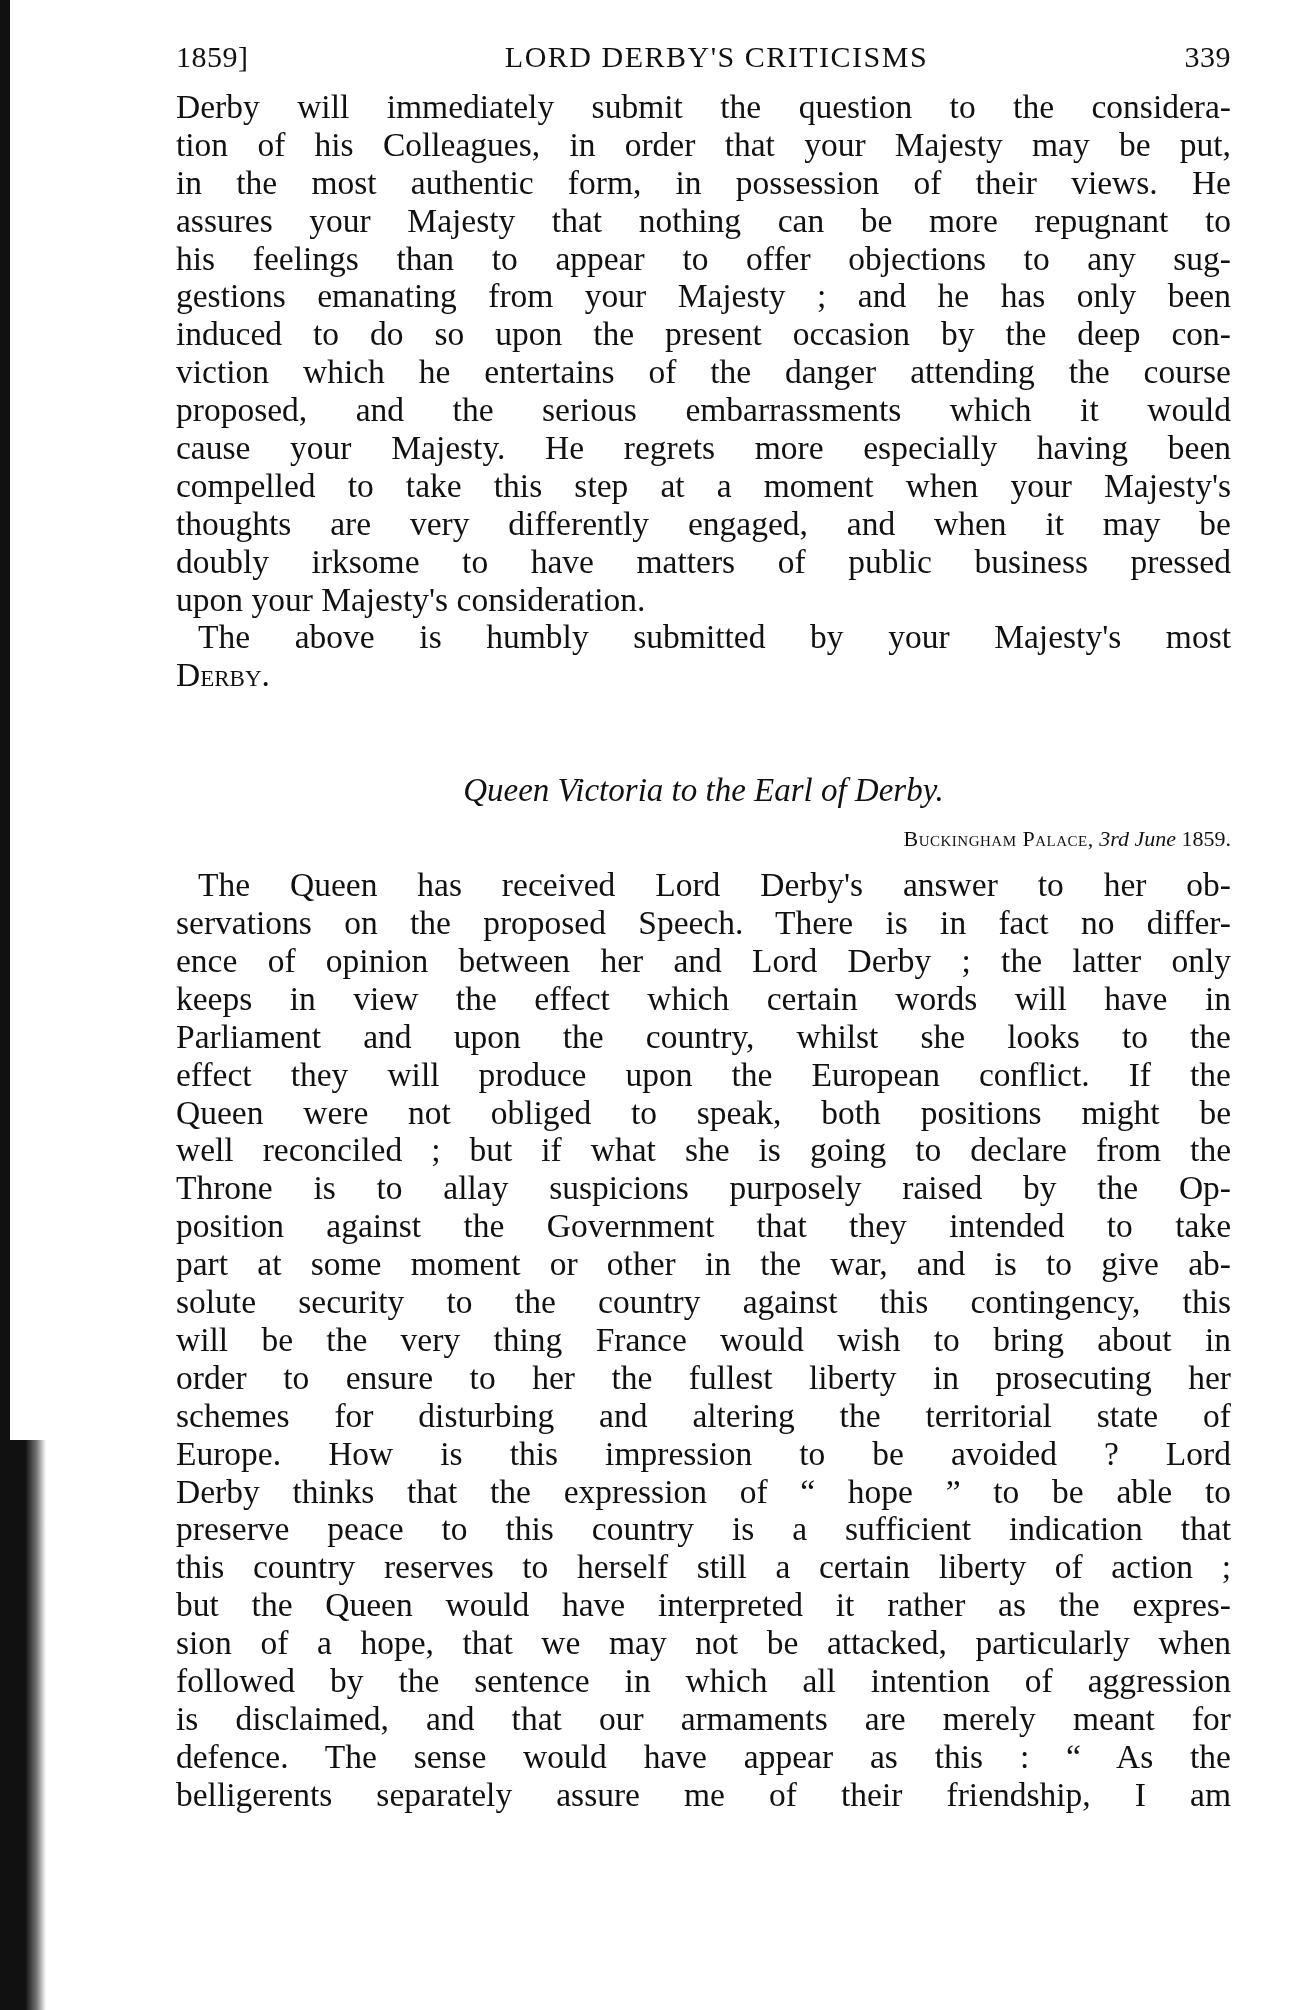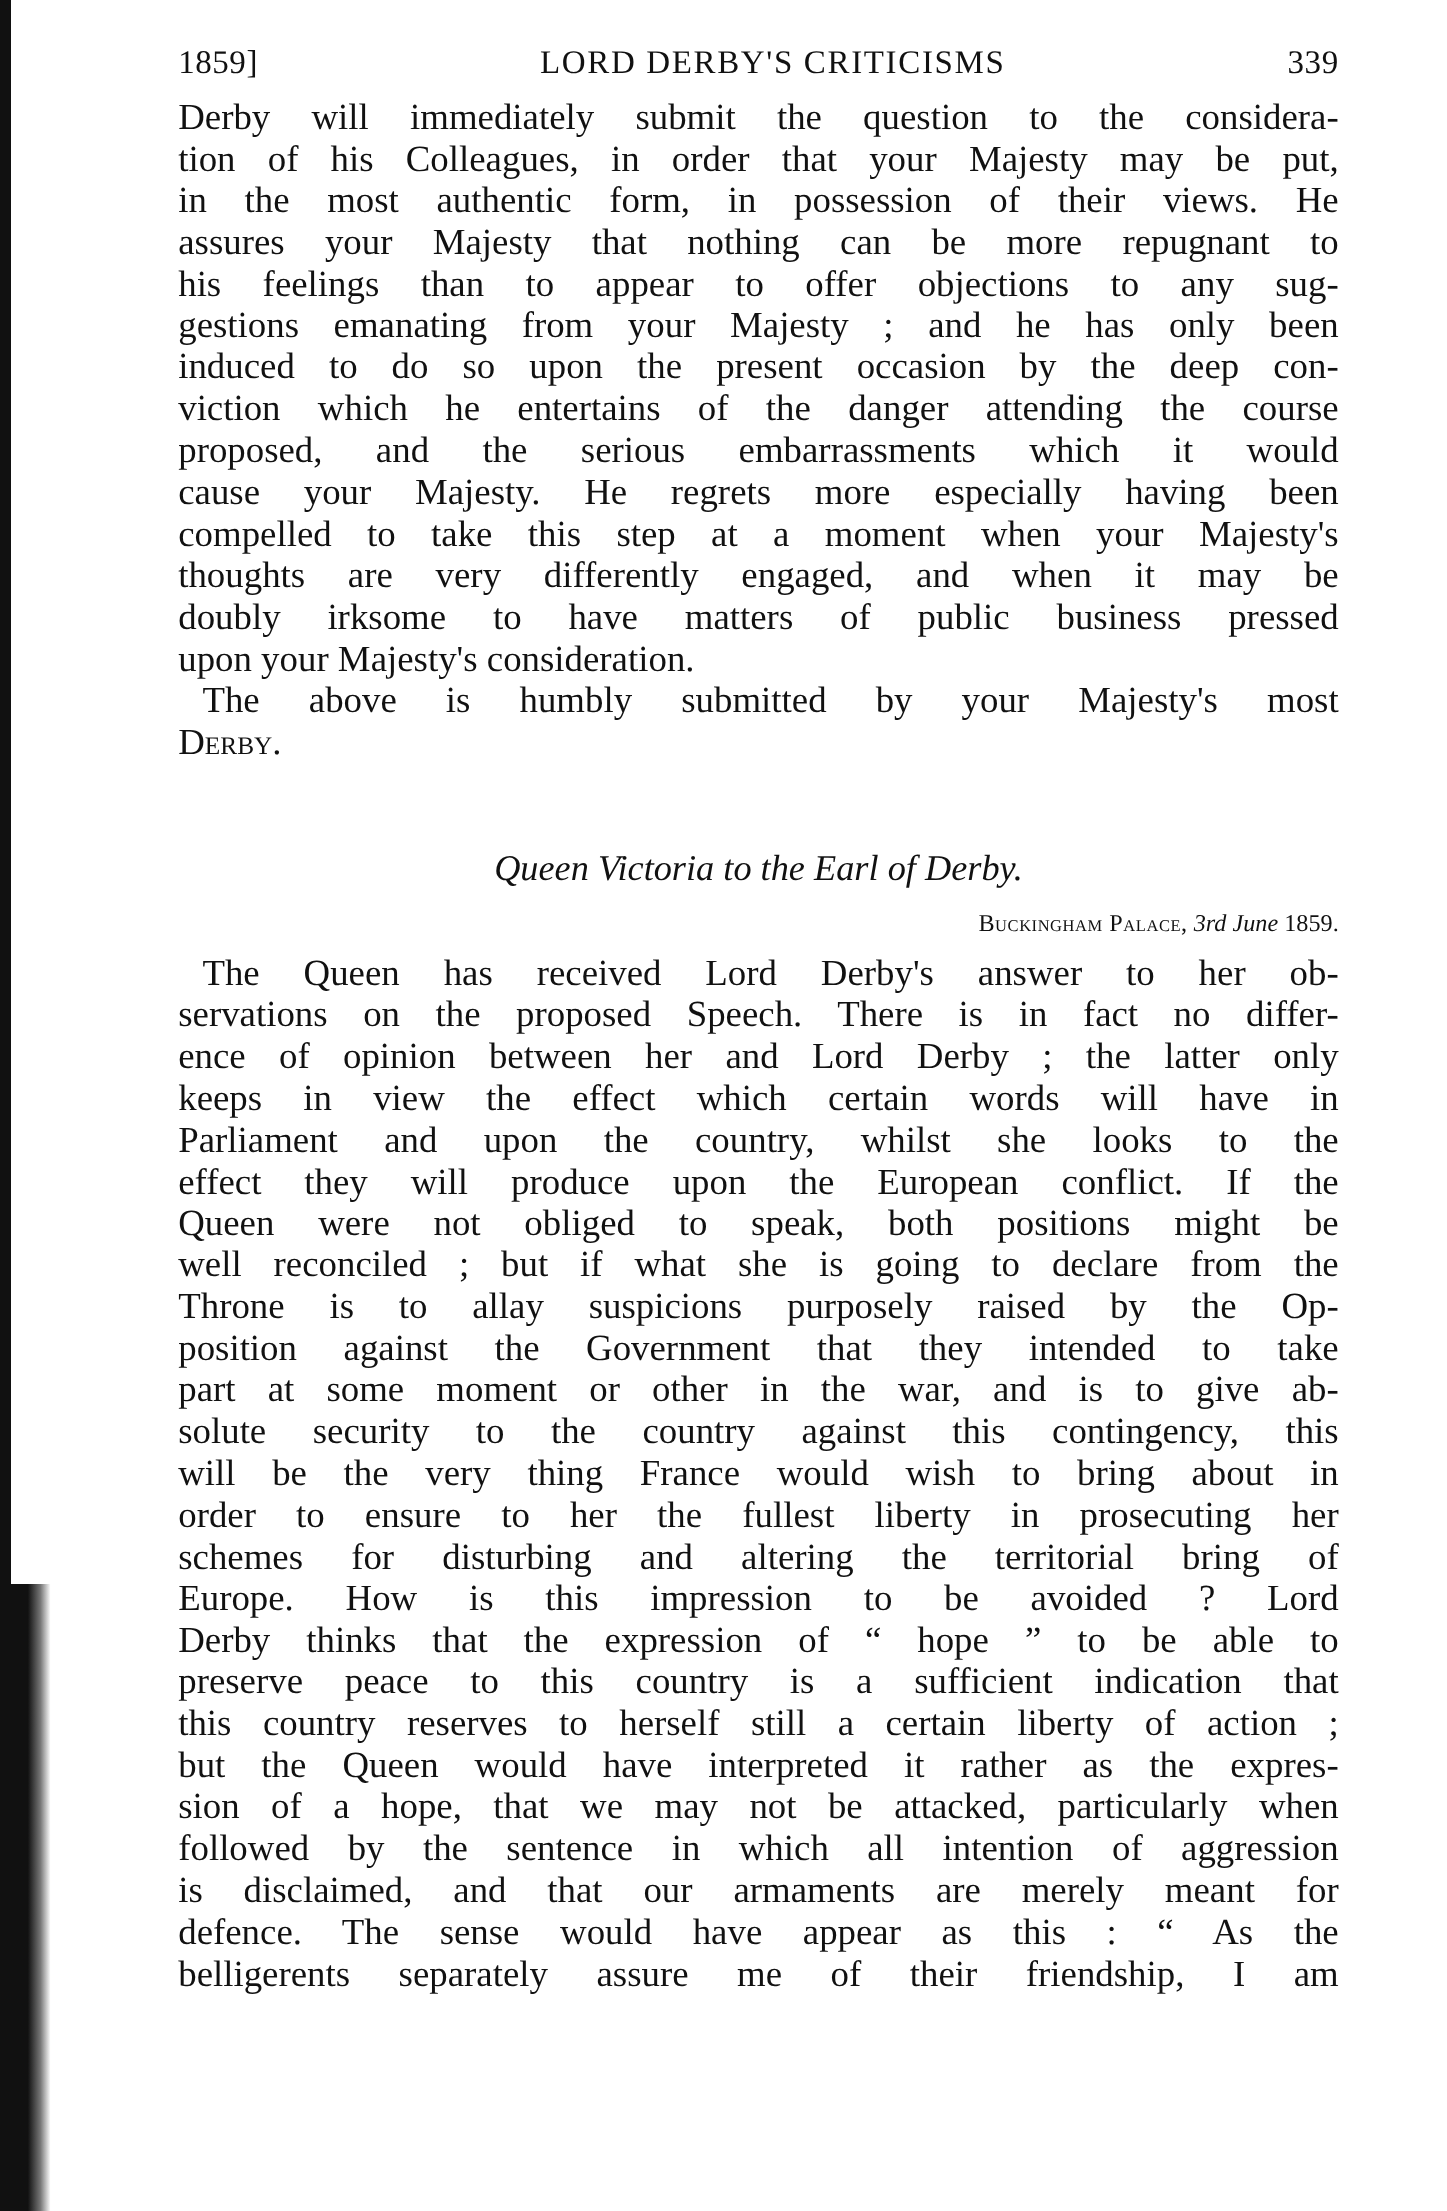--- a/index.html
+++ b/index.html
@@ -1,21 +1,21 @@
 <!DOCTYPE html>
 <html><head>
 <meta charset="utf-8">
 <style>
   html,body{margin:0;padding:0;}
   body{width:1315px;height:2010px;background:#fff;position:relative;overflow:hidden;
        font-family:"Liberation Serif","DejaVu Serif",serif;color:#111;}
   .spine{position:absolute;left:0;top:0;width:10px;height:2010px;background:#111;}
   .spine-low{position:absolute;left:0;top:1440px;width:46px;height:570px;
        background:linear-gradient(to right,#111 0%,#111 55%,#777 80%,rgba(255,255,255,0) 100%);}
-  .page{position:absolute;left:162px;top:40px;width:1055px;font-family:Liberation Serif, serif;}
+  .page{position:absolute;left:176px;top:40px;width:1055px;font-family:Liberation Serif, serif;}
   .header{display:flex;justify-content:space-between;align-items:baseline;
        font-size:30px;height:38px;letter-spacing:0.5px;}
   .header .title{letter-spacing:1.5px;}
   .body{font-size:33.5px;line-height:37.9px;margin-top:10px;}
   .line{display:block;text-align:justify;text-align-last:justify;white-space:nowrap;height:37.9px;}
   .line.last{text-align-last:left;}
   .indent{padding-left:22px;}
   .sc{font-variant:small-caps;}
   .sig{display:flex;justify-content:space-between;height:37.9px;}
   .sig .name{padding-right:44px;}
@@ -76,21 +76,21 @@
       <span class="line">Parliament and upon the country, whilst she looks to the</span>
       <span class="line">effect they will produce upon the European conflict. If the</span>
       <span class="line">Queen were not obliged to speak, both positions might be</span>
       <span class="line">well reconciled ; but if what she is going to declare from the</span>
       <span class="line">Throne is to allay suspicions purposely raised by the Op-</span>
       <span class="line">position against the Government that they intended to take</span>
       <span class="line">part at some moment or other in the war, and is to give ab-</span>
       <span class="line">solute security to the country against this contingency, this</span>
       <span class="line">will be the very thing France would wish to bring about in</span>
       <span class="line">order to ensure to her the fullest liberty in prosecuting her</span>
-      <span class="line">schemes for disturbing and altering the territorial bring of</span>
+      <span class="line">schemes for disturbing and altering the territorial state of</span>
       <span class="line">Europe. How is this impression to be avoided ? Lord</span>
       <span class="line">Derby thinks that the expression of “ hope ” to be able to</span>
       <span class="line">preserve peace to this country is a sufficient indication that</span>
       <span class="line">this country reserves to herself still a certain liberty of action ;</span>
       <span class="line">but the Queen would have interpreted it rather as the expres-</span>
       <span class="line">sion of a hope, that we may not be attacked, particularly when</span>
       <span class="line">followed by the sentence in which all intention of aggression</span>
       <span class="line">is disclaimed, and that our armaments are merely meant for</span>
       <span class="line">defence. The sense would have appear as this : “ As the</span>
       <span class="line">belligerents separately assure me of their friendship, I am</span>

